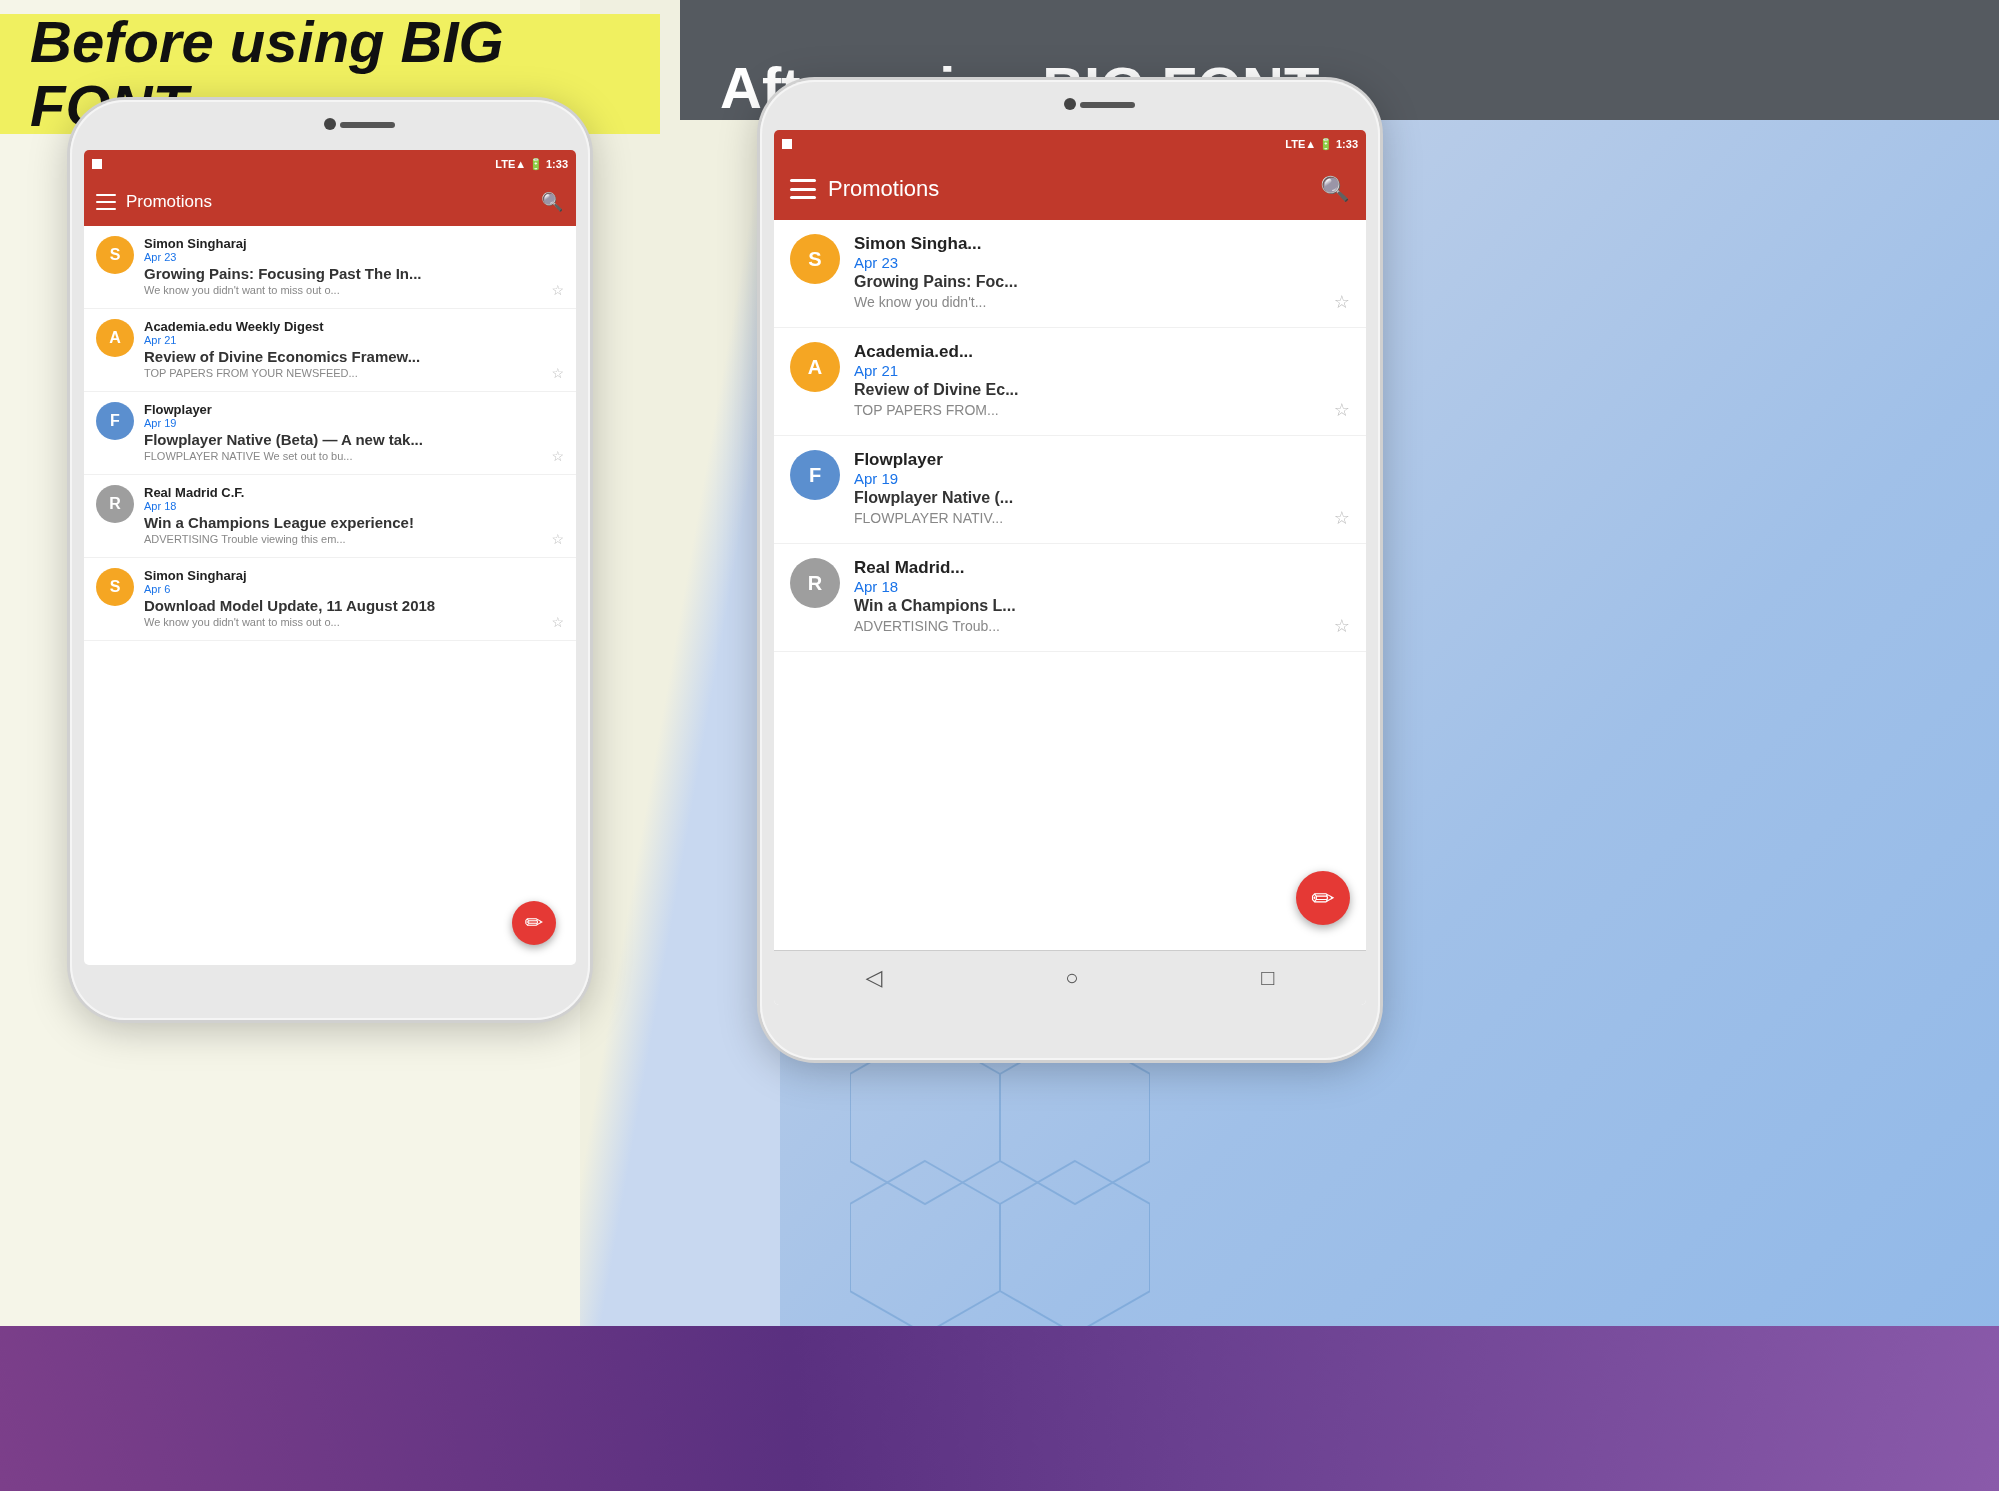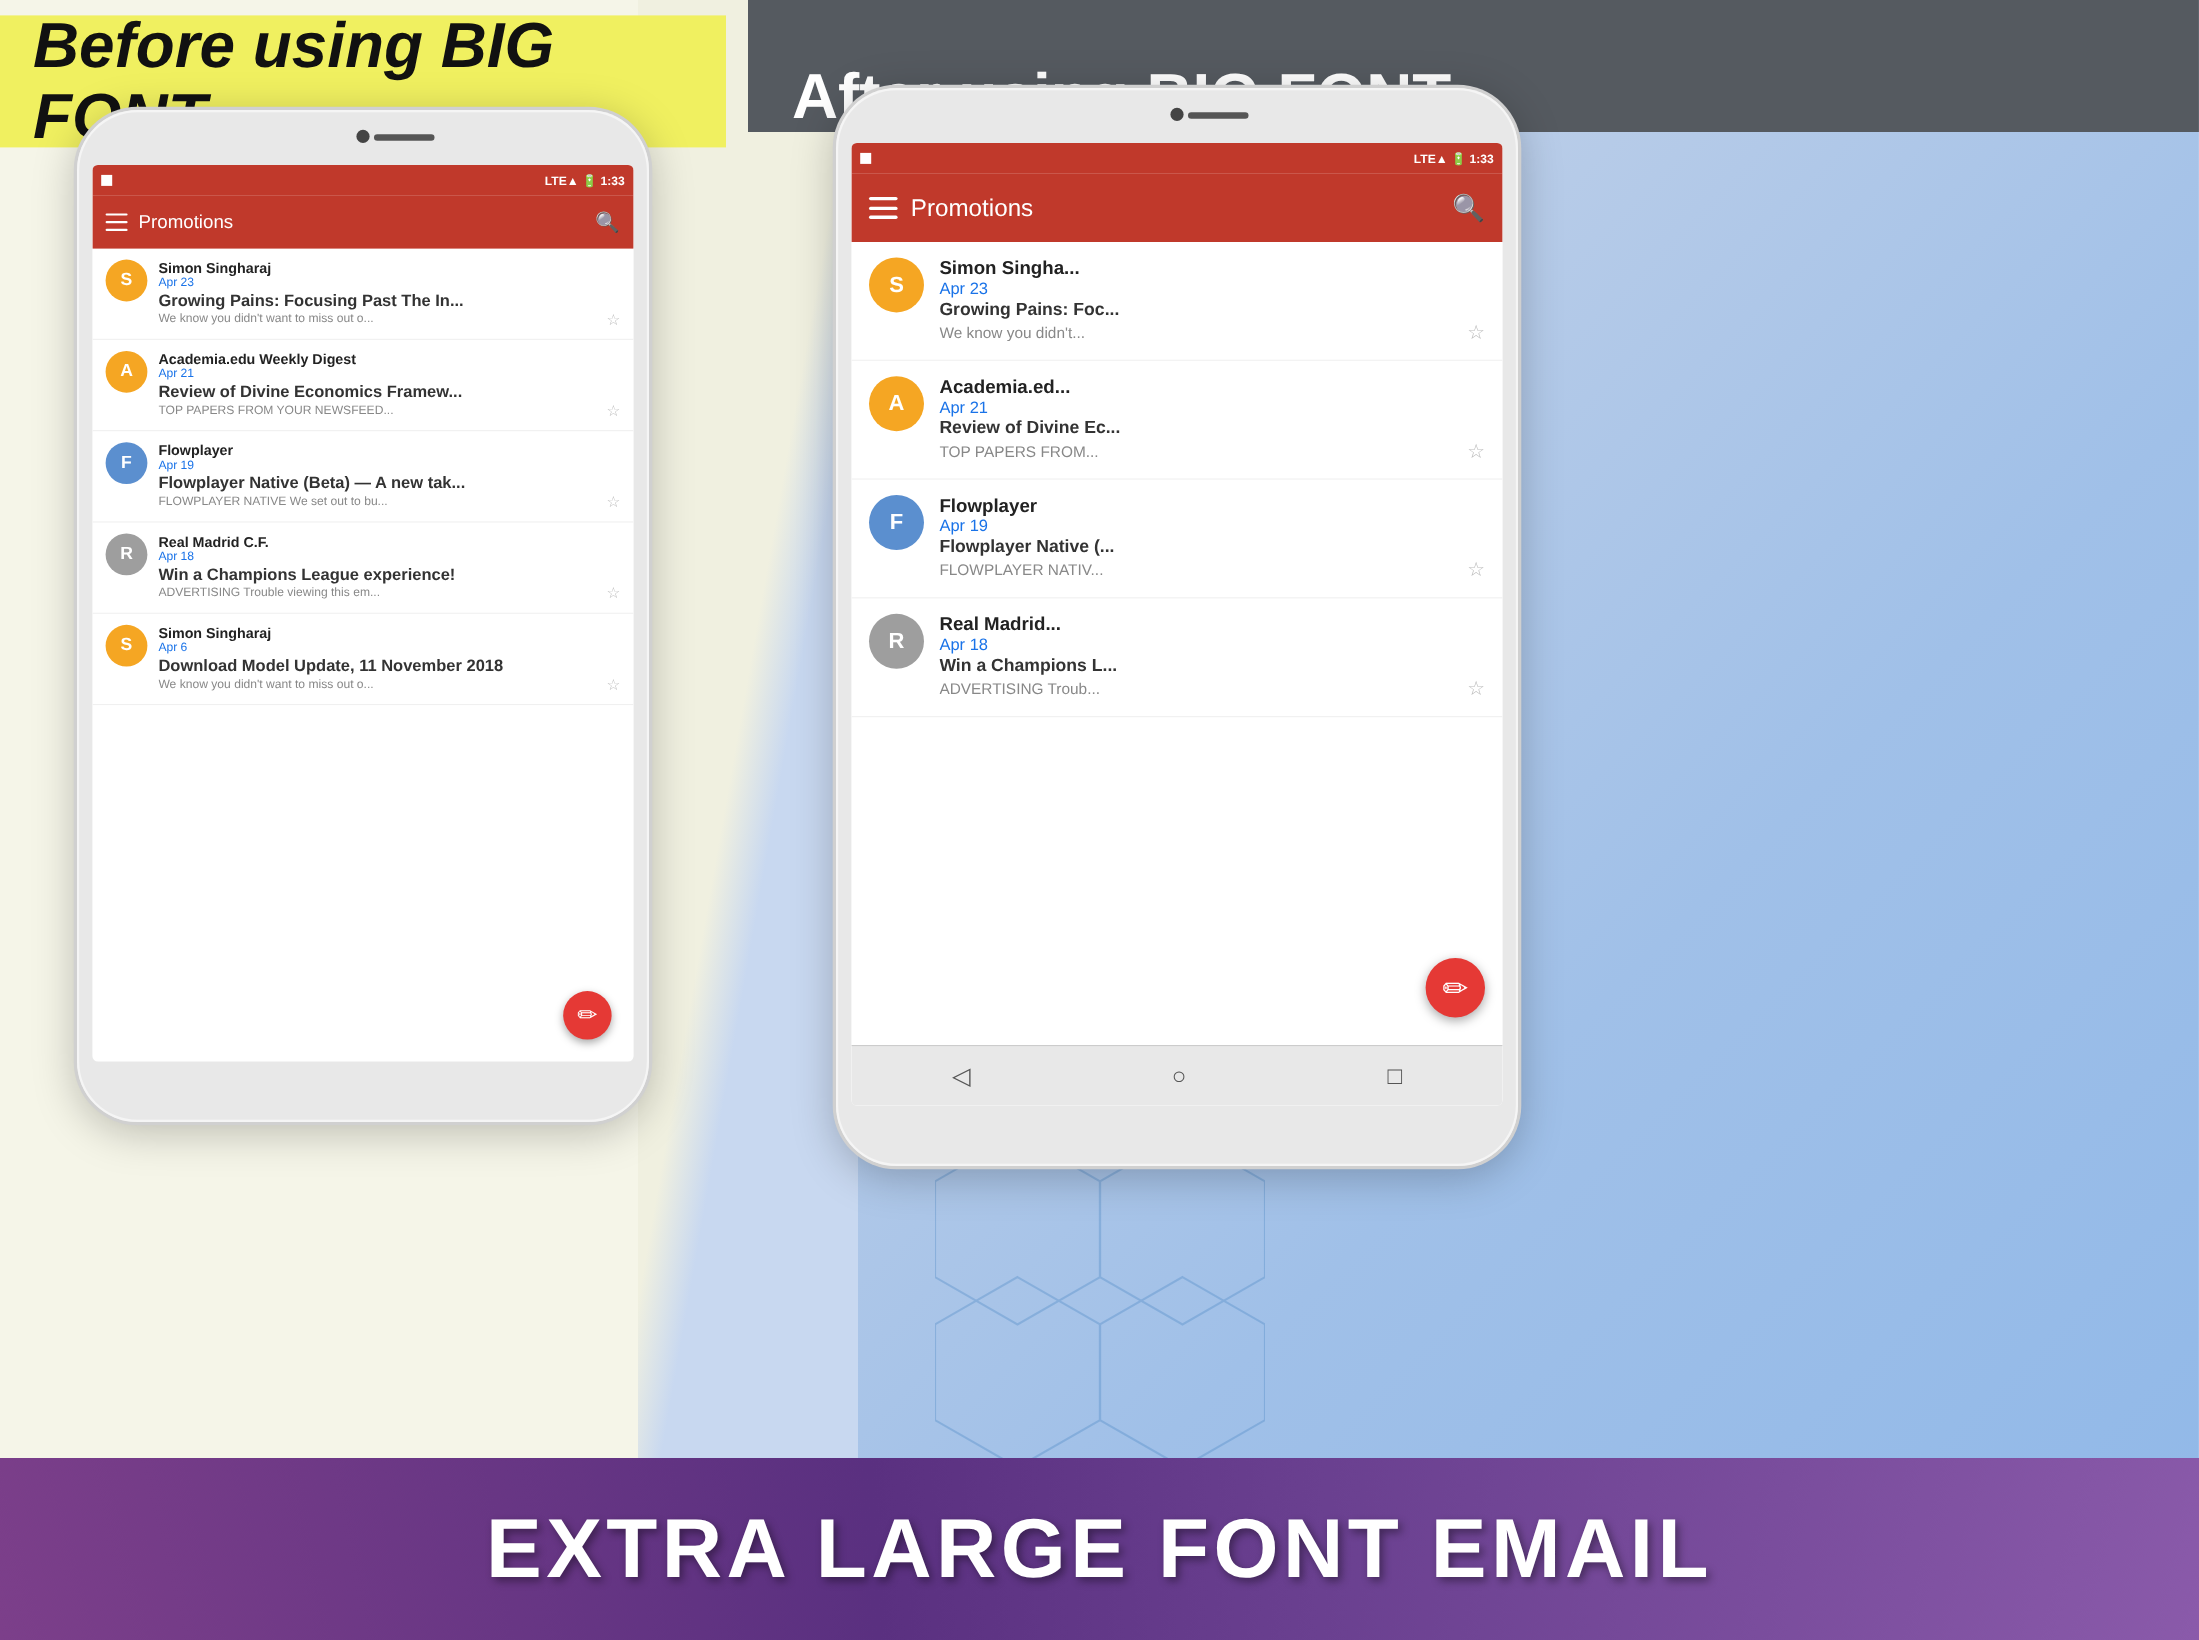--- a/index.html
+++ b/index.html
@@ -513,21 +513,21 @@
       </div>
     </div>
   </div>
           <div class="email-item">
     <div class="avatar" style="background:#f5a623">S</div>
     <div class="email-content">
       <div class="email-header-row">
         <span class="sender-name">Simon Singharaj</span>
         <span class="email-date">Apr 6</span>
       </div>
-      <div class="email-subject">Download Model Update, 11 November 2018</div>
+      <div class="email-subject">Download Model Update, 11 August 2018</div>
       <div class="email-preview">
         <span style="flex:1;overflow:hidden;text-overflow:ellipsis;">We know you didn't want to miss out o...</span>
         <span class="star">☆</span>
       </div>
     </div>
   </div>
         </div>
 
       <div class="fab">✏</div>
     </div>
@@ -618,14 +618,13 @@
         <div class="nav-icon">◁</div>
         <div class="nav-icon">○</div>
         <div class="nav-icon">□</div>
       </div>
     </div>
   </div>
 </div>
 
 <div class="bottom-banner">
   <div class="bottom-banner-bg"></div>
-  <div class="bottom-banner-text">EXTRA LARGE FONT EMAIL</div>
 </div>
 
 </body></html>

